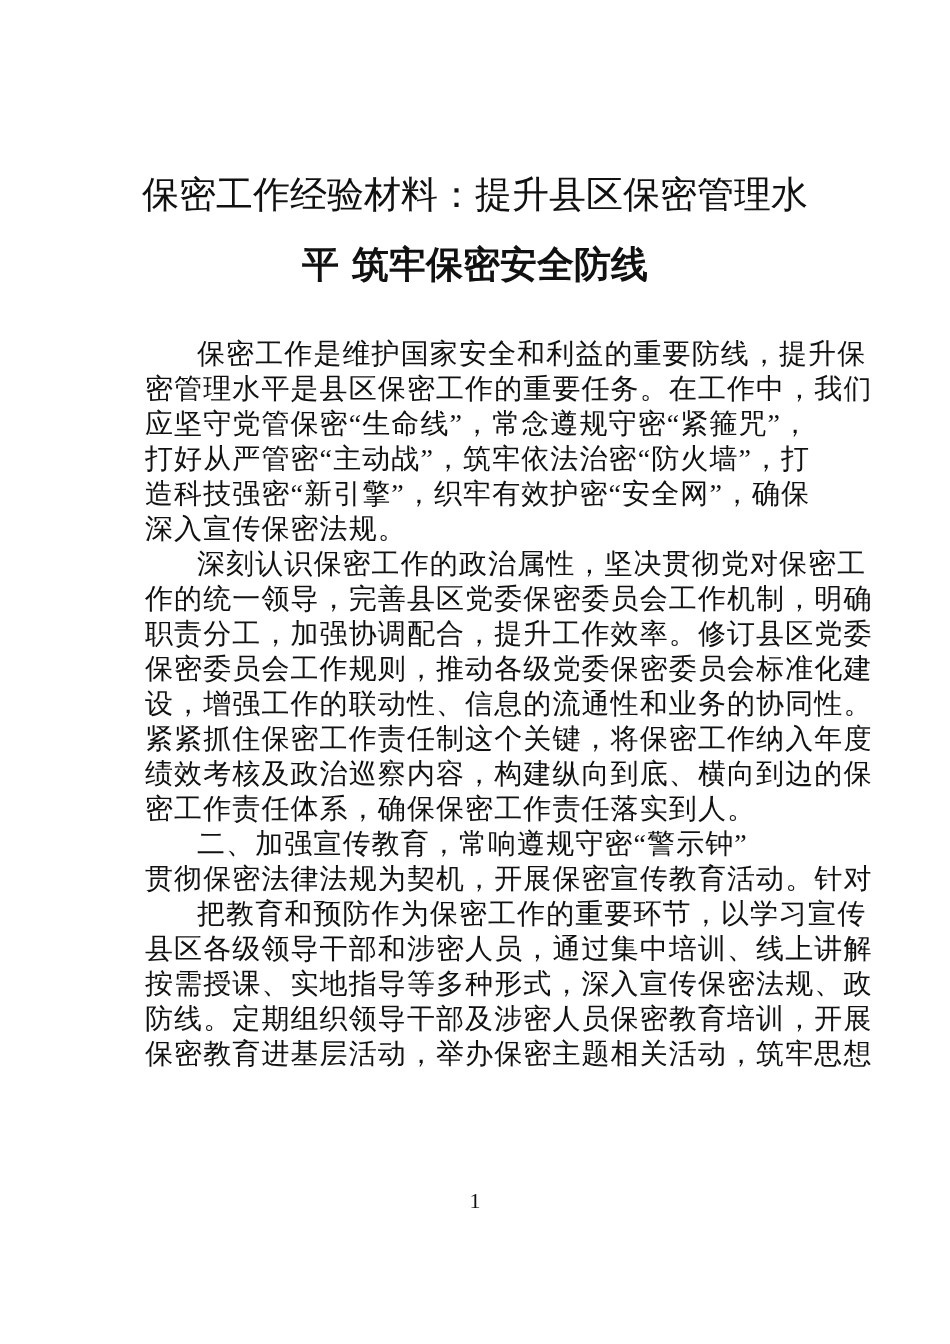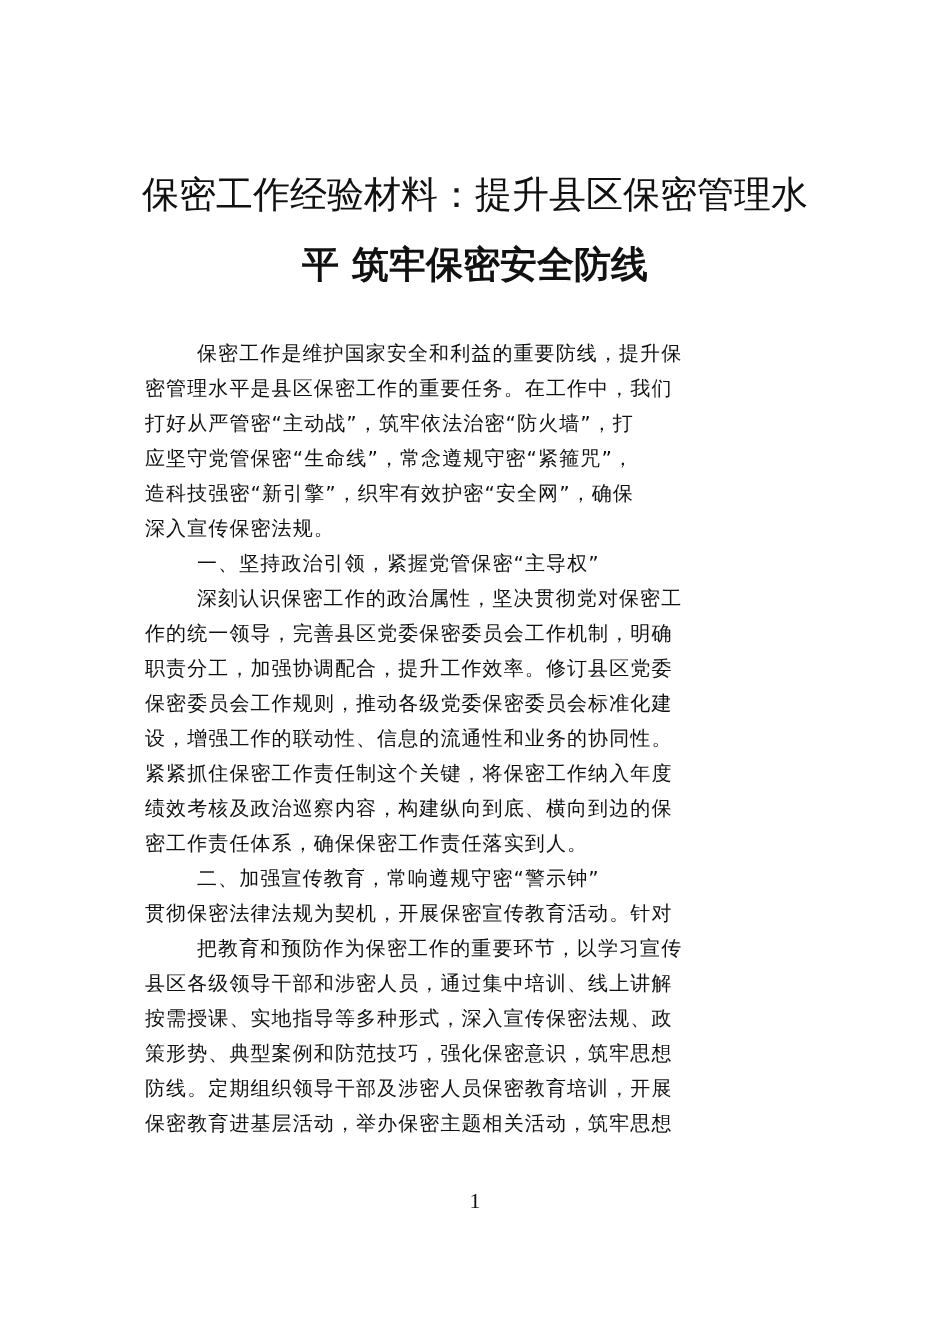--- a/index.html
+++ b/index.html
@@ -3,53 +3,51 @@
 <meta charset="utf-8">
 <style>
   html, body { margin:0; padding:0; background:#ffffff; }
   body { width:950px; height:1344px; position:relative; overflow:hidden;
          font-family:"DejaVu Sans", sans-serif; color:#111; }
   .title { position:absolute; left:0; width:950px; text-align:center;
            font-size:37px; line-height:70px; letter-spacing:0px; }
   .t1 { top:160px; }
   .t2 { top:230px;font-weight:bold; }
   .body { position:absolute; left:145px; top:336px; width:662px; }
-  .line { height:35px; line-height:35px; font-size:20px; white-space:nowrap;
-          letter-spacing:1.1px; }
+  .line { height:35px; line-height:35px; font-size:28px; white-space:nowrap;
+          letter-spacing:1.1px;font-family:Liberation Serif, serif; }
   .indent { padding-left:52px; }
   .page-num { position:absolute; top:1188px; left:0; width:950px; text-align:center;
               font-family:"Liberation Serif", serif; font-size:22px; }
 </style>
 </head>
 <body>
 
 <div>
   <div class="title t1">保密工作经验材料：提升县区保密管理水</div>
   <div class="title t2">平 筑牢保密安全防线</div>
 
   <div class="body" id="body">
       <div class="line indent">保密工作是维护国家安全和利益的重要防线，提升保</div>
       <div class="line">密管理水平是县区保密工作的重要任务。在工作中，我们</div>
+      <div class="line">应坚守党管保密“生命线”，常念遵规守密“紧箍咒”，</div>
       <div class="line">打好从严管密“主动战”，筑牢依法治密“防火墙”，打</div>
-      <div class="line">应坚守党管保密“生命线”，常念遵规守密“紧箍咒”，</div>
       <div class="line">造科技强密“新引擎”，织牢有效护密“安全网”，确保</div>
       <div class="line">深入宣传保密法规。</div>
-      <div class="line indent">一、坚持政治引领，紧握党管保密“主导权”</div>
       <div class="line indent">深刻认识保密工作的政治属性，坚决贯彻党对保密工</div>
       <div class="line">作的统一领导，完善县区党委保密委员会工作机制，明确</div>
       <div class="line">职责分工，加强协调配合，提升工作效率。修订县区党委</div>
       <div class="line">保密委员会工作规则，推动各级党委保密委员会标准化建</div>
       <div class="line">设，增强工作的联动性、信息的流通性和业务的协同性。</div>
       <div class="line">紧紧抓住保密工作责任制这个关键，将保密工作纳入年度</div>
       <div class="line">绩效考核及政治巡察内容，构建纵向到底、横向到边的保</div>
       <div class="line">密工作责任体系，确保保密工作责任落实到人。</div>
       <div class="line indent">二、加强宣传教育，常响遵规守密“警示钟”</div>
       <div class="line">贯彻保密法律法规为契机，开展保密宣传教育活动。针对</div>
       <div class="line indent">把教育和预防作为保密工作的重要环节，以学习宣传</div>
       <div class="line">县区各级领导干部和涉密人员，通过集中培训、线上讲解</div>
       <div class="line">按需授课、实地指导等多种形式，深入宣传保密法规、政</div>
-      <div class="line">策形势、典型案例和防范技巧，强化保密意识，筑牢思想</div>
       <div class="line">防线。定期组织领导干部及涉密人员保密教育培训，开展</div>
       <div class="line">保密教育进基层活动，举办保密主题相关活动，筑牢思想</div>
     </div>
 
   <div class="page-num">1</div>
 </div>
 
 </body></html>

